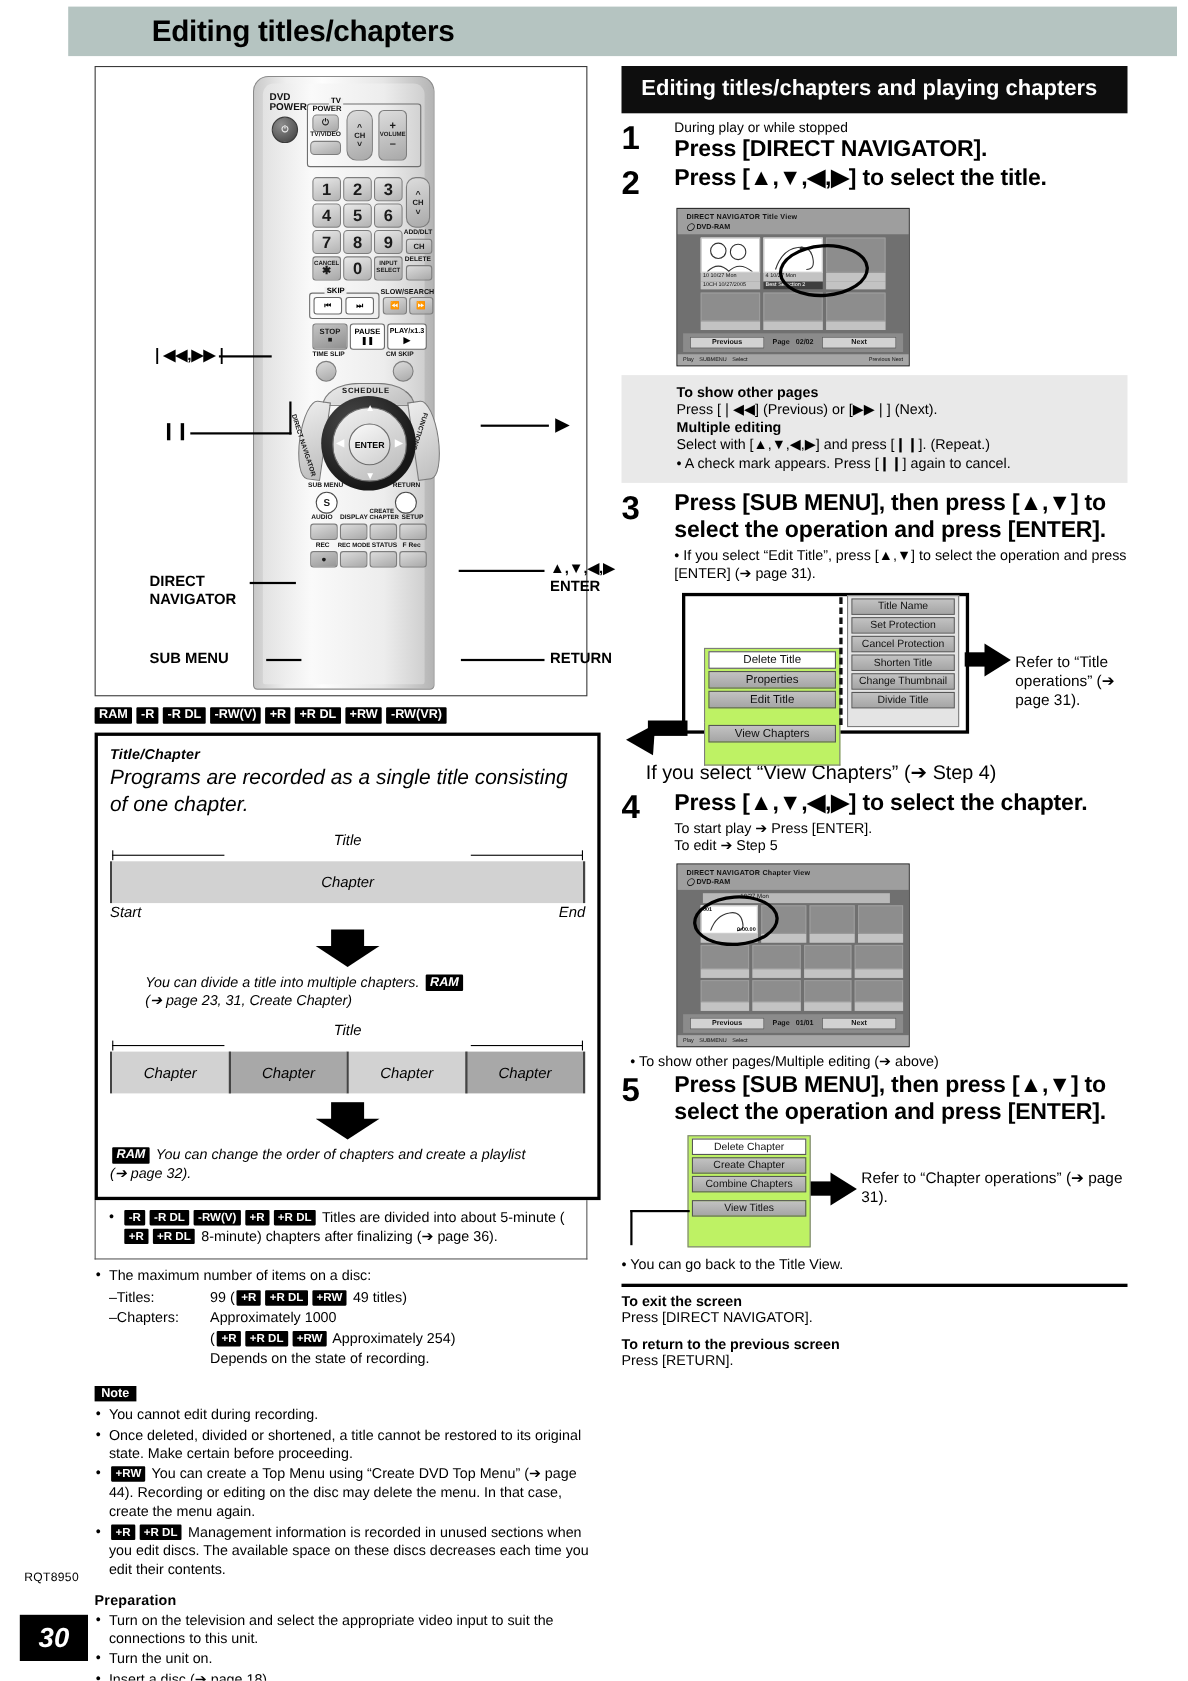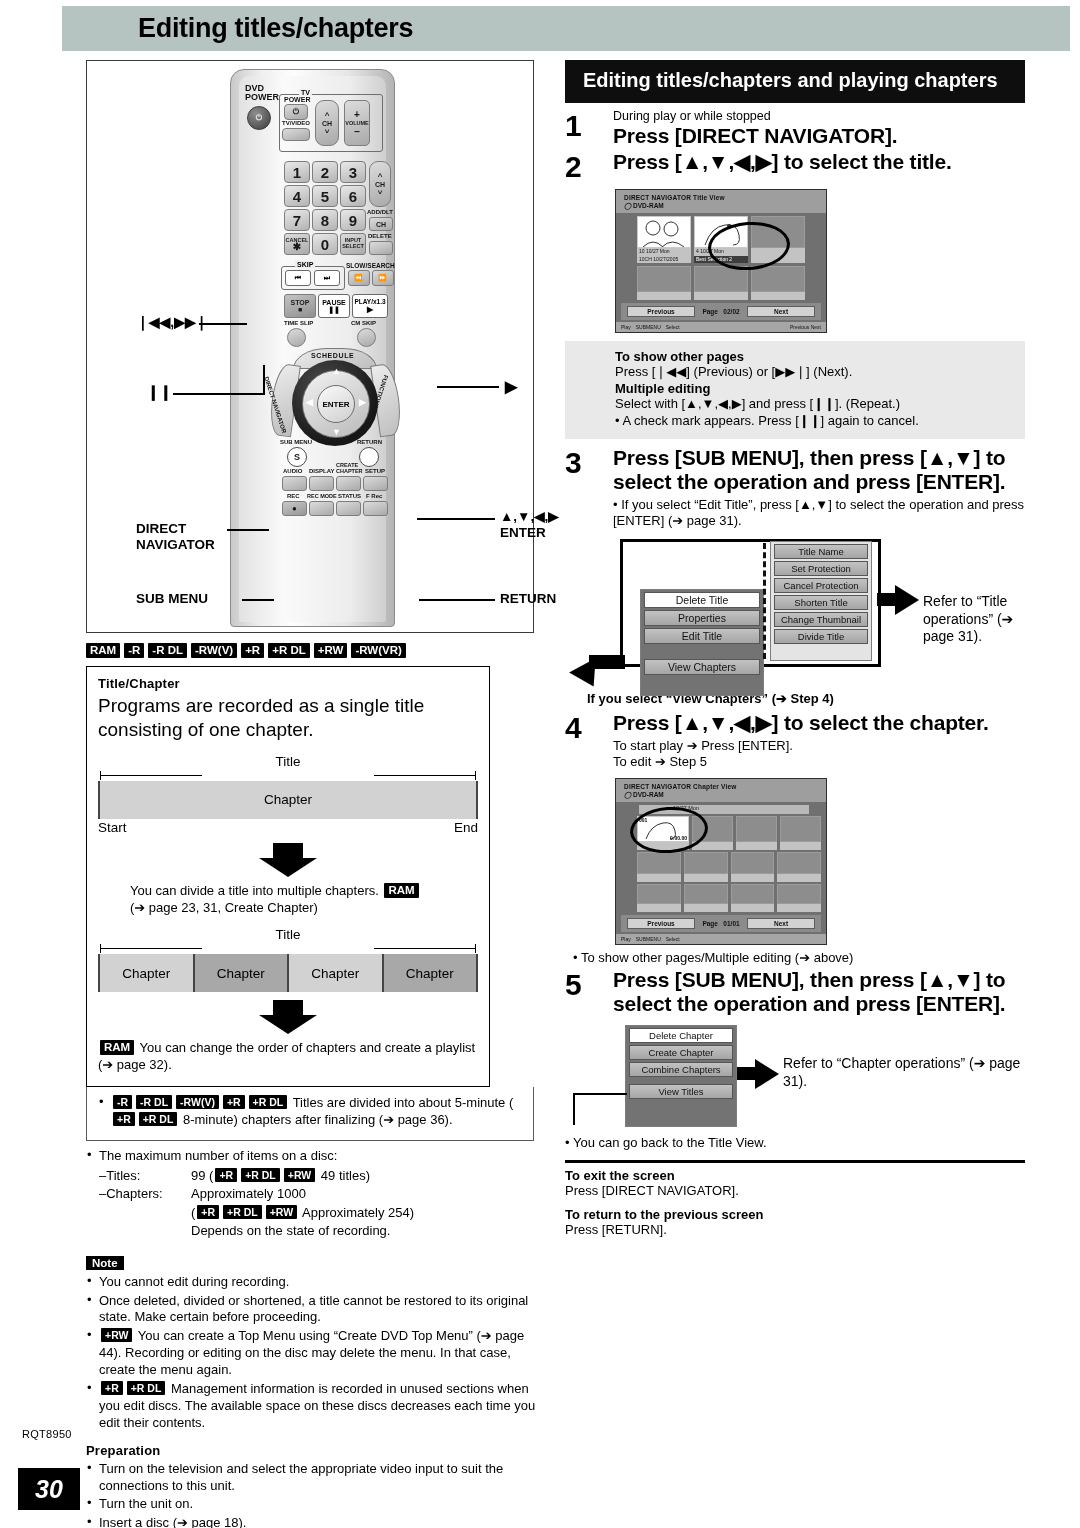--- a/index.html
+++ b/index.html
@@ -83,21 +83,21 @@
     display:inline-block;background:#000;color:#fff;
     font-size:11.5px;font-weight:bold;line-height:15px;
     padding:0 4px;margin:0 2px;vertical-align:1px;border-radius:1px;
     font-family:"Liberation Sans", sans-serif;
   }
   .badge.sm{font-size:10.5px;line-height:14px;}
   .badge-row{margin-top:8px;margin-bottom:7px;}
   .badge-row .badge{margin-right:4px;margin-left:0;}
 
   
-  .tc-panel{border:1px solid #000000;padding:9px 11px 12px 11px;box-sizing:border-box;width:404px;}
+  .tc-panel{border:3px solid #000000;padding:9px 11px 12px 11px;box-sizing:border-box;width:460px;font-style:italic;}
   .tc-head{font-size:13px;font-weight:bold;margin-bottom:3px;letter-spacing:.2px;}
   .tc-text{font-size:19px;line-height:1.28;}
 
   .diag{position:relative;margin-top:11px;}
   .diag .titleword{text-align:center;font-size:13.5px;margin-bottom:2px;position:relative;z-index:2;}
   .rule-row{position:relative;height:10px;}
   .rule-row .seg{position:absolute;top:4px;height:1px;background:#000;}
   .rule-row .cap{position:absolute;top:0px;width:1px;height:9px;background:#000;}
   .bars{display:flex;border-left:2px solid #444;border-right:2px solid #444;}
   .bar{
@@ -182,21 +182,21 @@
     position:absolute;border:3px solid #000;border-radius:50%;
   }
 
   .gray-box{background:#e9e9e9;padding:8px 10px 9px 50px;margin-top:8px;width:460px;box-sizing:border-box;}
   .gb-h{font-size:13px;font-weight:bold;}
   .gb-t{font-size:13px;line-height:1.3;}
 
   
   .menu-wrap{position:relative;margin-top:8px;height:160px;}
   .mbox{
-    position:absolute;background:#737373;border:1px solid #7d7d7d;
+    position:absolute;background:#bef264;border:1px solid #7d7d7d;
   }
   .mitem{
     background:linear-gradient(180deg,#c2c2c2,#a5a5a5);
     border:1px solid #565656;font-size:10.5px;text-align:center;
     color:#111;margin:2px 3px;padding:1px 0;
   }
   .mitem.white{background:#fff;}
   .mitem.tight{font-size:9.5px;}
   .outline{position:absolute;border:3px solid #000;}
   .dashed{position:absolute;border-left:3px dashed #111;}
@@ -621,21 +621,21 @@
       <div class="refer" style="left:358px;top:56px;width:100px;">Refer to “Title operations” (➔ page 31).</div>
 
       <div style="position:absolute;left:8px;top:118px;">
         <div class="arrow-dl">
             <div class="stem"></div>
             <div class="head"></div>
           </div>
       </div>
     </div>
 
-    <div style="font-size:13px;font-weight:bold;margin-top:-6px;padding-left:22px;">If you select “View Chapters” (➔ Step 4)</div>
+    <div style="font-size:18px;font-weight:normal;margin-top:-6px;padding-left:22px;">If you select “View Chapters” (➔ Step 4)</div>
 
     <div class="step" style="margin-top:5px;">
       <div class="step-num">4</div>
       <div class="step-body">
         <div class="step-main">Press [▲,▼,◀,▶] to select the chapter.</div>
         <div class="step-sub">To start play ➔ Press [ENTER].</div>
         <div class="step-sub" style="margin-top:0;">To edit ➔ Step 5</div>
       </div>
     </div>
 

